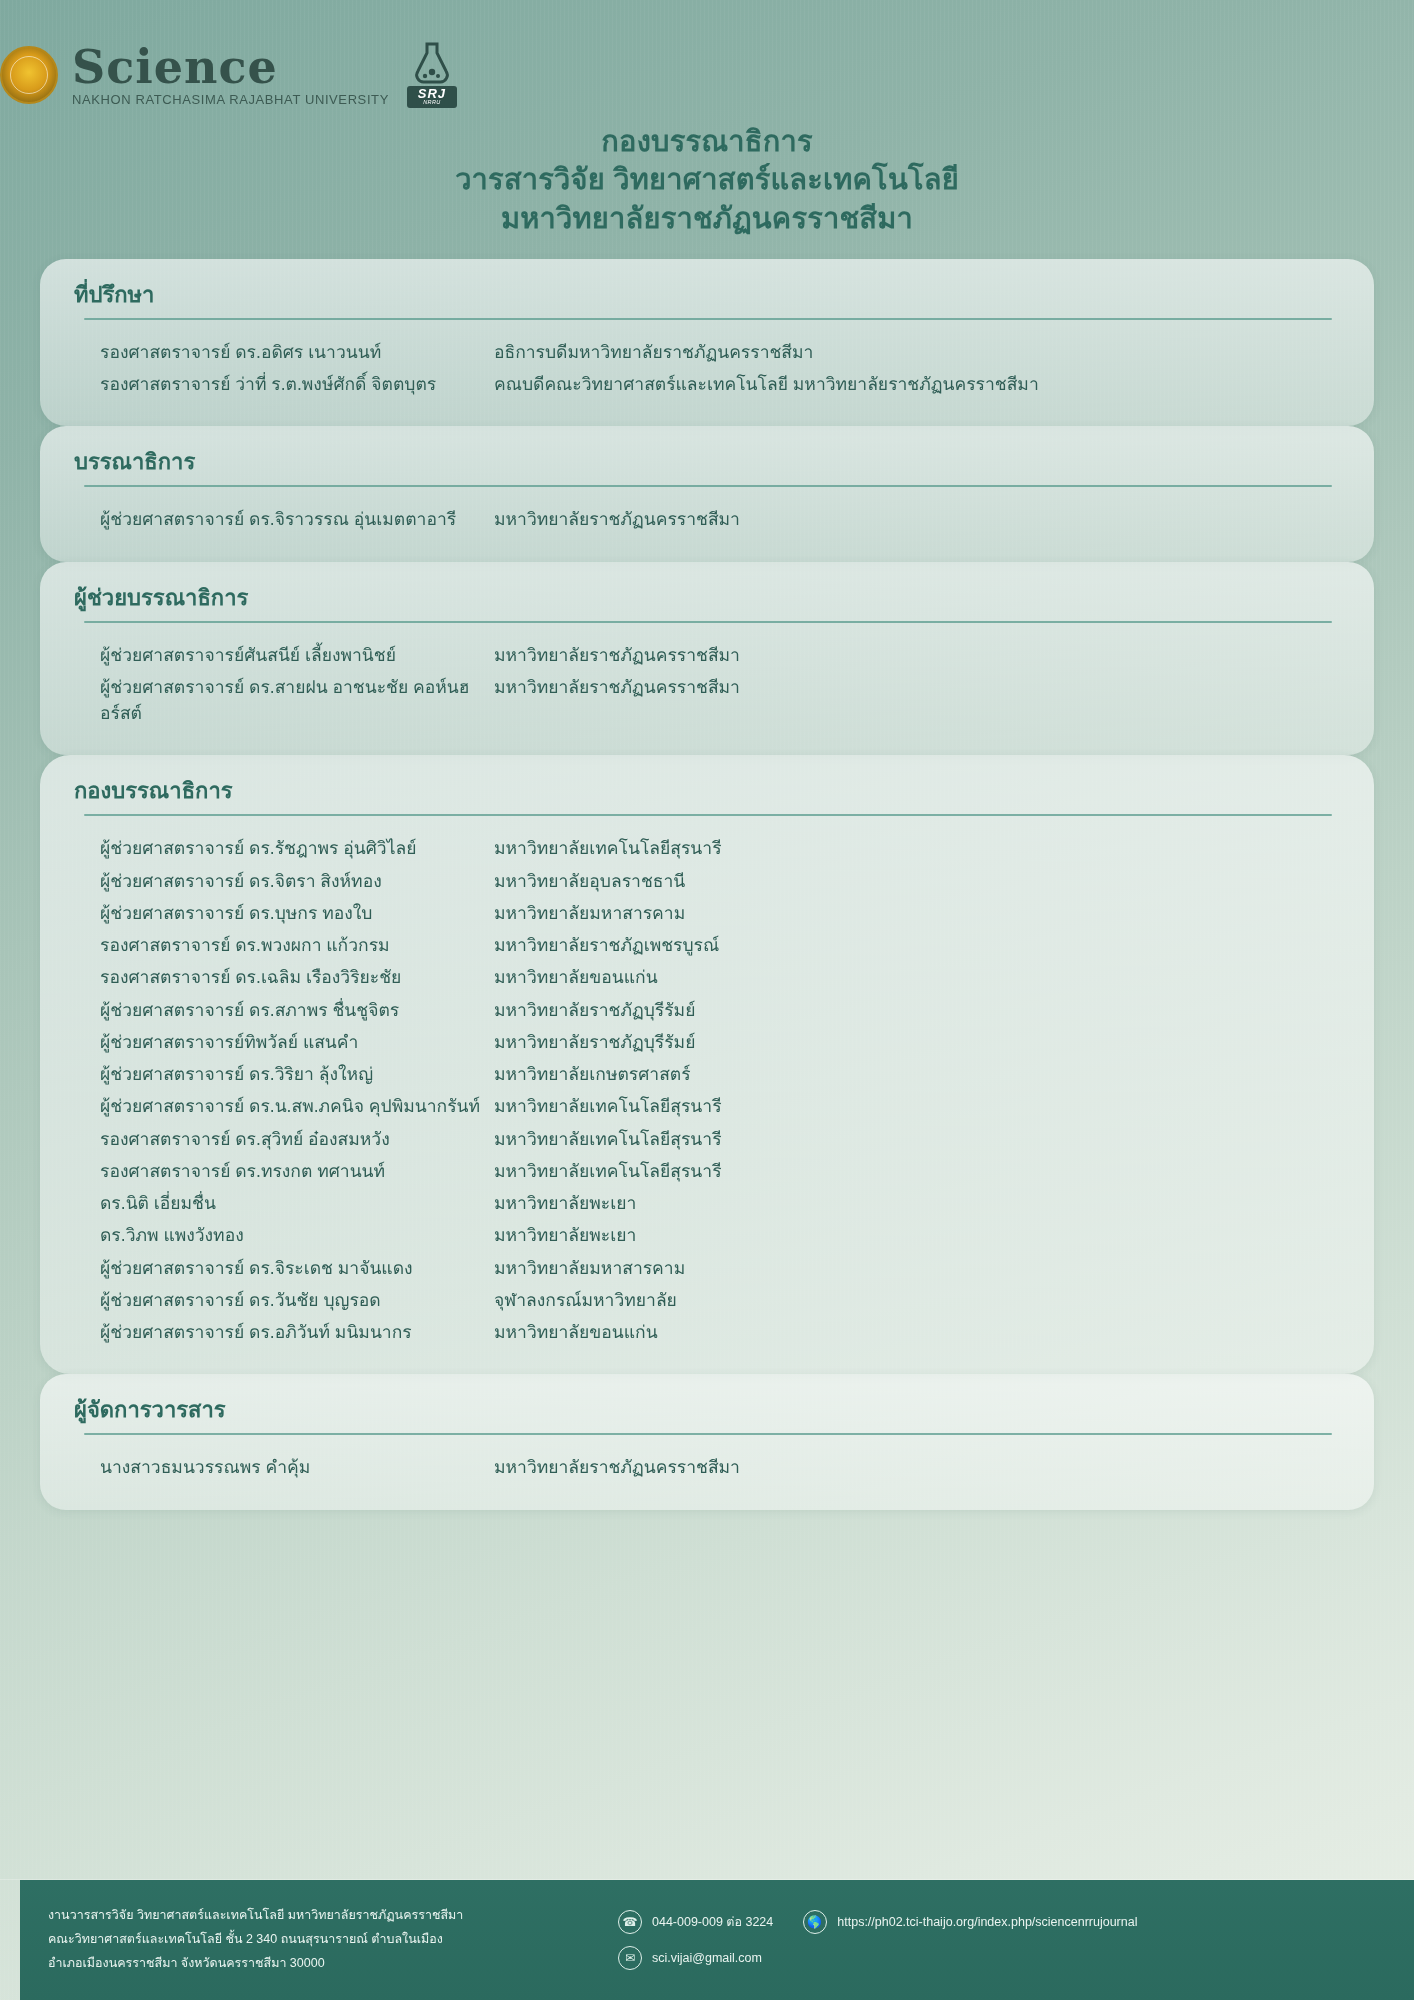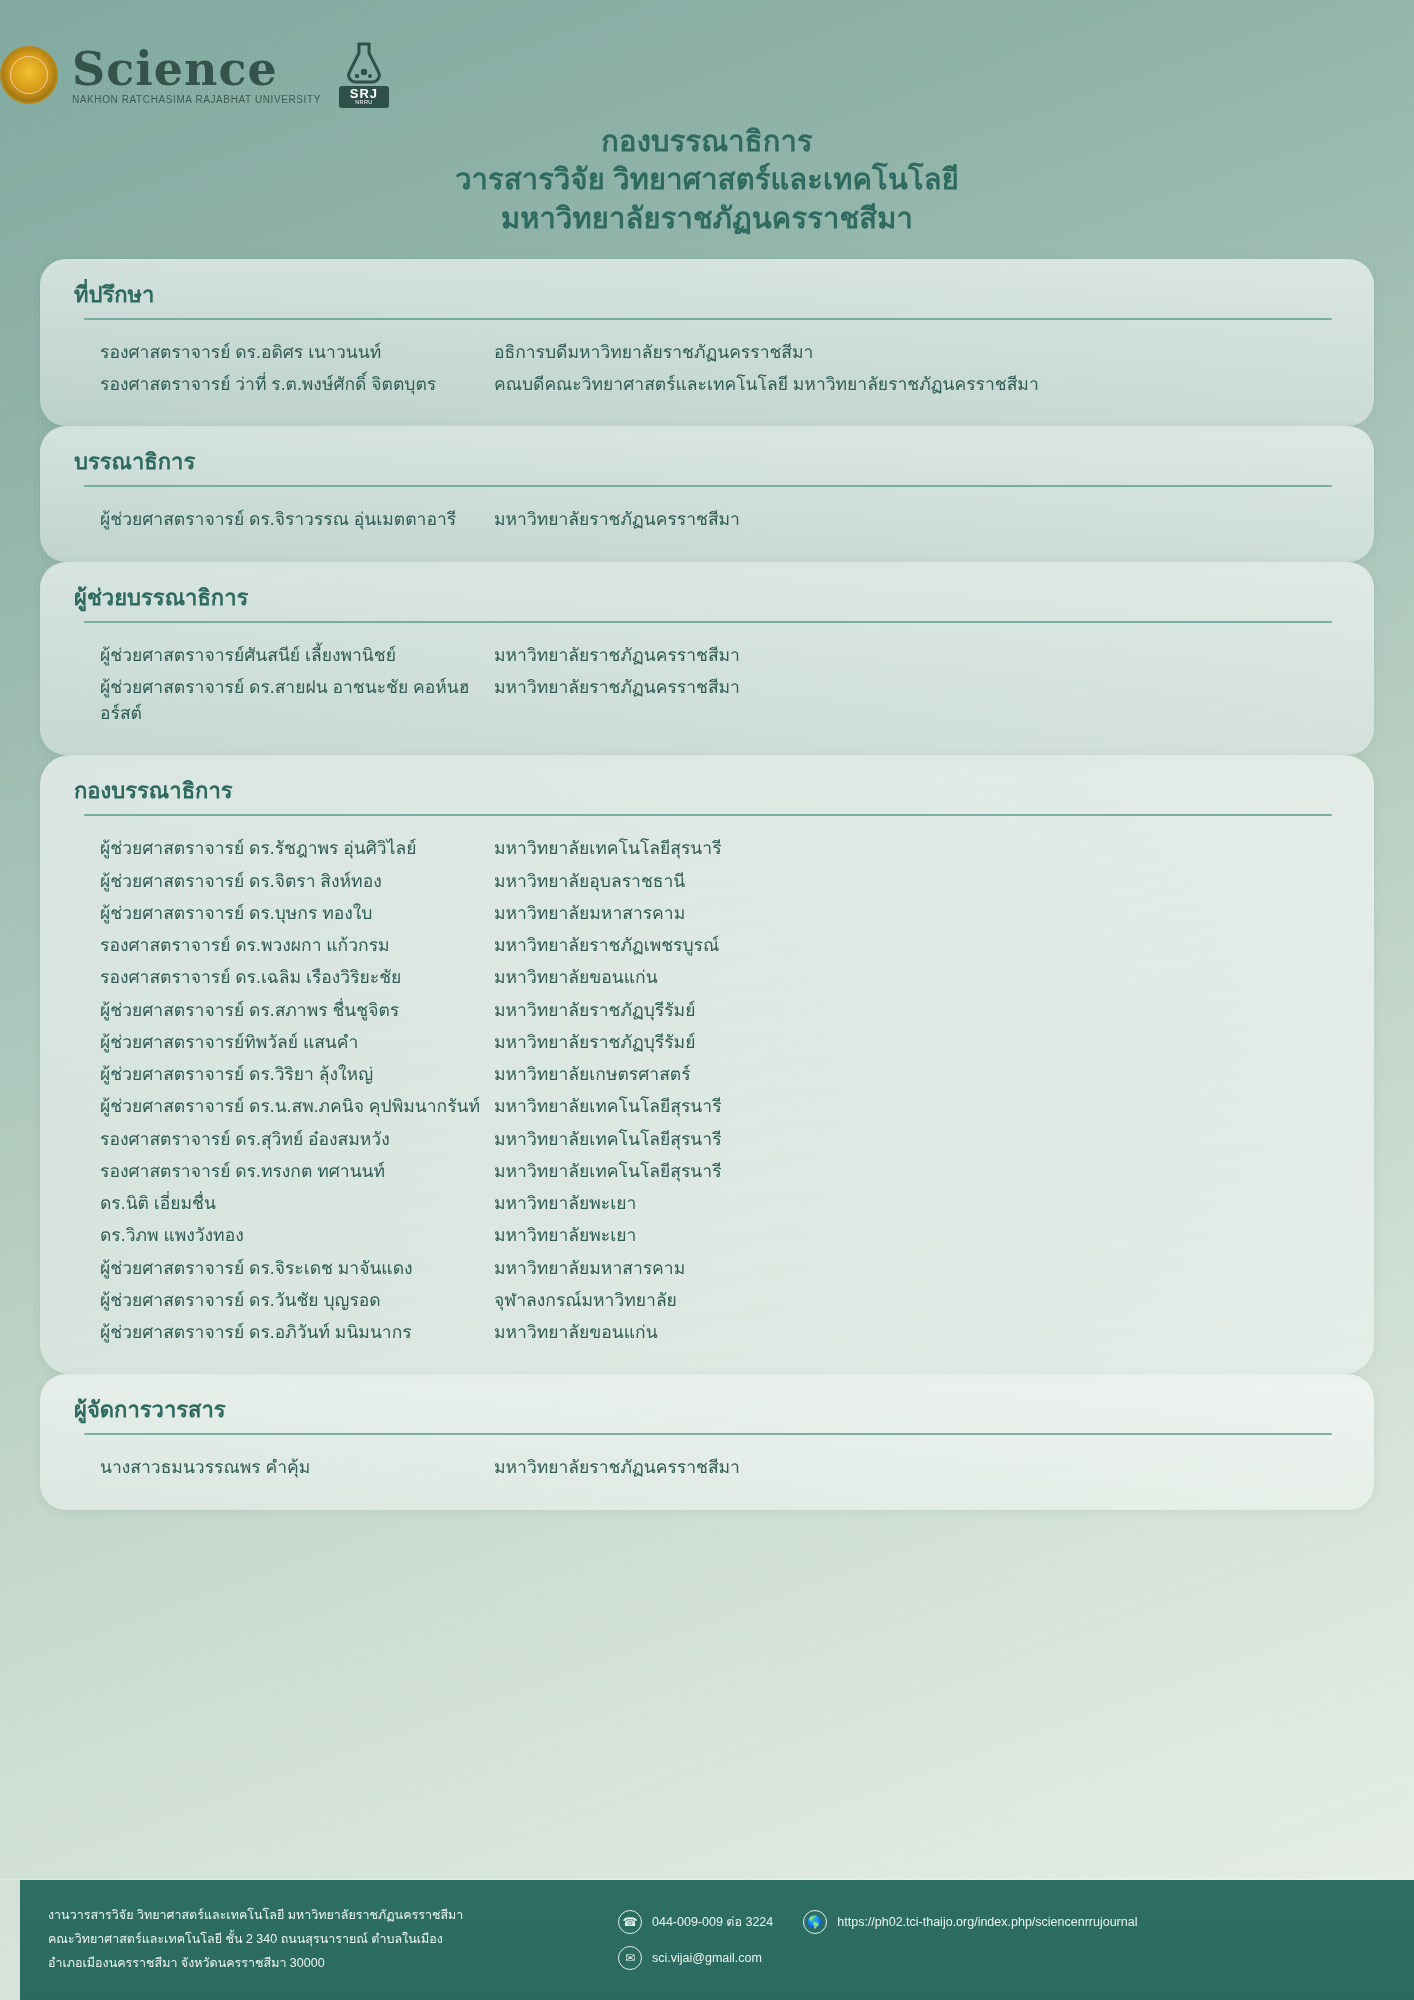--- a/index.html
+++ b/index.html
@@ -43,34 +43,34 @@
   }
   .wordmark { text-align:left; line-height:1; }
   .wordmark .big {
     font-family: "DejaVu Serif", serif;
     font-size: 46px; font-weight:700; letter-spacing:1px;
     color:#35524b;
     display:block;
   }
   .wordmark .small {
     display:block;
-    font-size:10px; letter-spacing:.6px; color:#3d5b53; margin-top:3px;
+    font-size:13px; letter-spacing:.6px; color:#3d5b53; margin-top:3px;
   }
   .srj {
     width: 58px; height: 66px; position:relative; flex:0 0 auto;
   }
   .srj .flask {
     position:absolute; left:8px; top:0; width:42px; height:44px;
   }
   .srj .flask svg { display:block; }
   .srj .tag {
     position:absolute; left:4px; bottom:0; width:50px;
     background:#2f4f49; color:#fff; border-radius:3px;
     font-size:13px; font-weight:700; text-align:center; letter-spacing:1px;
-    line-height:1.05; padding:1px 0 2px;
+    line-height:1.05; padding:1px 0 2px;font-style:italic;
   }
   .srj .tag .sub { display:block; font-size:5.5px; font-weight:400; letter-spacing:.4px; }
 
   .title-block { margin-top: 8px; }
   .title-block div {
     font-size: 29px; font-weight: 700; color:#2e6a5f; line-height:1.32;
     letter-spacing:.2px;
   }
 
   

